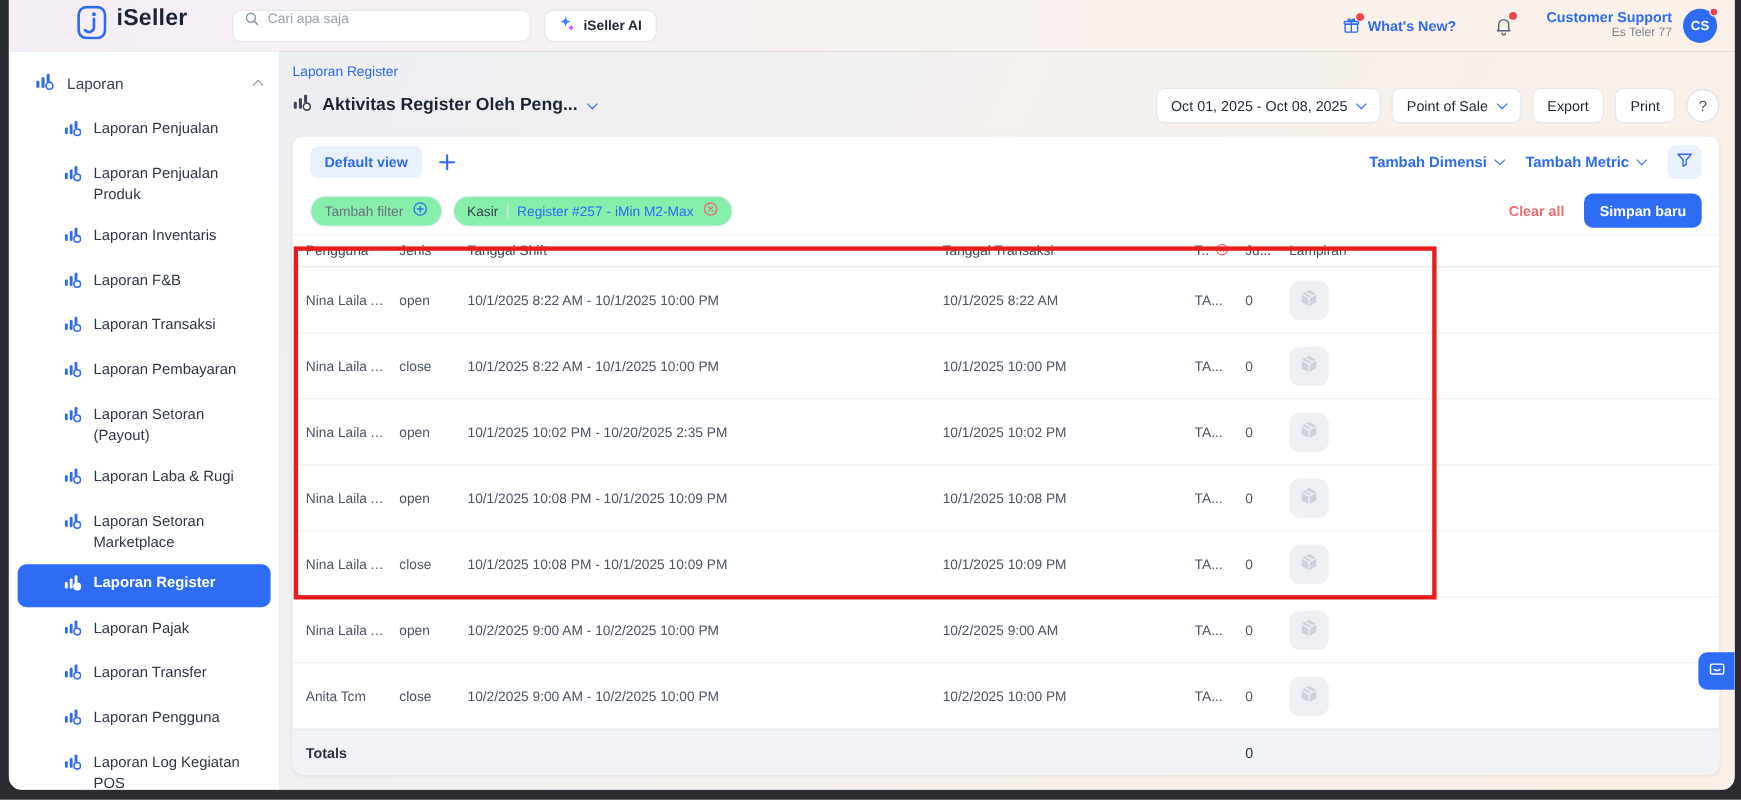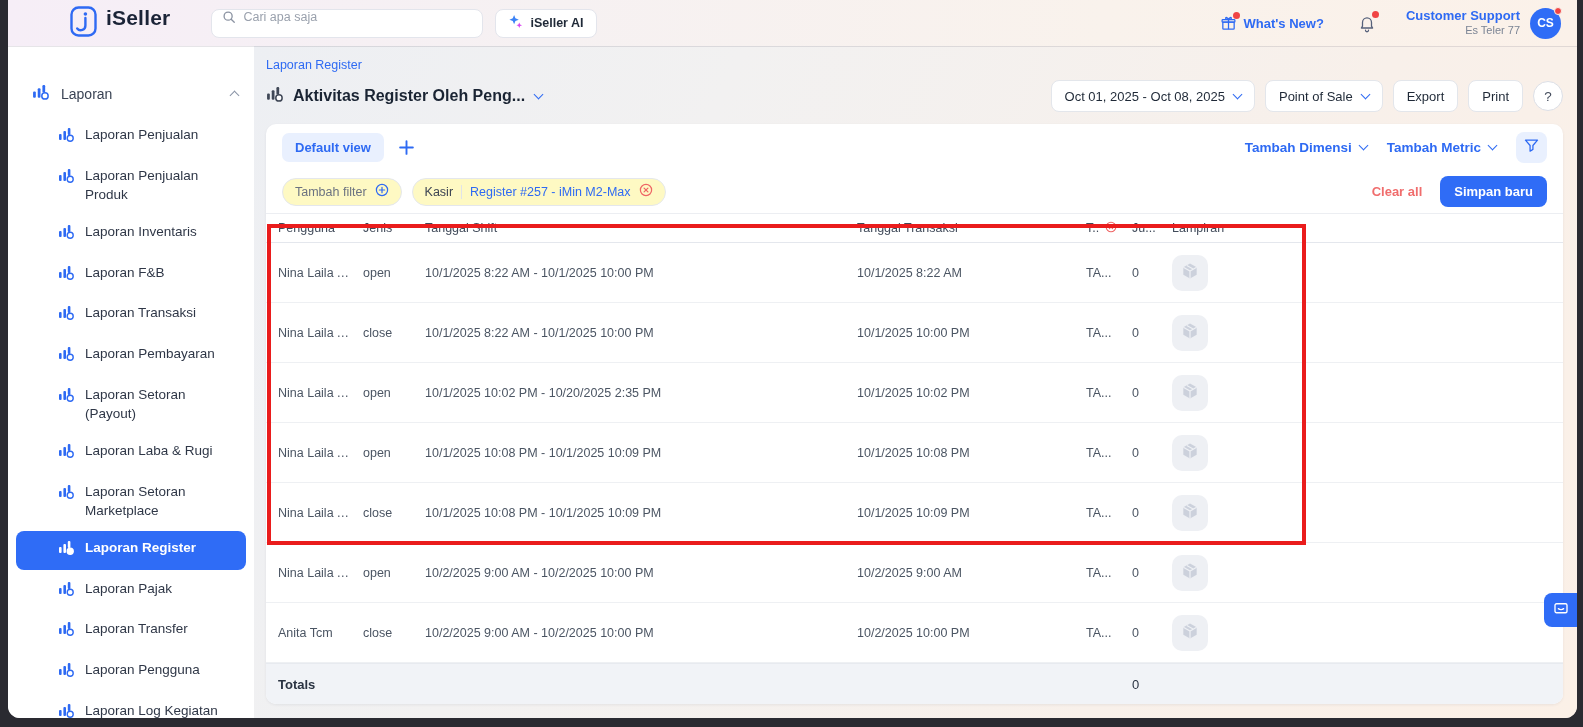--- a/index.html
+++ b/index.html
@@ -50,21 +50,21 @@
   .account { display:flex; align-items:center; gap:10px; margin-left:30px; margin-right:16px; cursor:pointer; }
   .acct-text { text-align:right; line-height:1.25; }
   .acct-name { color:var(--link); font-size:13px; font-weight:700; }
   .acct-store { color:#7b8494; font-size:11px; }
   .avatar { position:relative; width:31px; height:31px; border-radius:50%; background:var(--accent);
     color:#fff; font-size:12px; font-weight:700; display:flex; align-items:center; justify-content:center; }
   .avatar .red-dot { top:-1px; right:-1px; border:1.5px solid #fbf1e9; width:8px; height:8px; }
 
   
   .app-body { flex:1; display:flex; min-height:0; }
-  .sidebar { width:246px; flex:0 0 246px; background:#fff; padding-top:30px; box-shadow:1px 0 0 rgba(30,40,60,.05); overflow:hidden; }
+  .sidebar { width:246px; flex:0 0 246px; background:#fff; padding-top:12px; box-shadow:1px 0 0 rgba(30,40,60,.05); overflow:hidden; }
   .side-section { display:flex; align-items:center; gap:12px; padding:8px 16px 8px 24px; color:#3a4354; font-size:14px; cursor:pointer; }
   .side-section .chev { color:#8a94a6; margin-left:auto; }
   .side-list { margin-top:6px; }
   .side-item {
     display:flex; align-items:flex-start; gap:11px;
     margin:2px 8px; padding:8px 10px 8px 42px;
     border-radius:8px; color:#2f3747; font-size:13.5px; line-height:1.4;
     cursor:pointer;
   }
   .side-item .ico { color:#2e6af3; flex:0 0 16px; margin-top:1px; }
@@ -103,21 +103,21 @@
   .add-view { color:var(--link); cursor:pointer; display:flex; }
   .view-bar .right { margin-left:auto; display:flex; align-items:center; gap:20px; }
   .dim-link { display:flex; align-items:center; gap:8px; color:var(--link); font-size:13.5px; font-weight:600; cursor:pointer; }
   .filter-icon-btn { width:31px; height:31px; border-radius:8px; background:#e9f0fe; border:none;
     display:flex; align-items:center; justify-content:center; color:var(--link); cursor:pointer; }
 
   .filter-bar { height:44px; flex:0 0 44px; display:flex; align-items:center; gap:10px; padding:0 16px;
     border-bottom:1px solid #eceef2; }
   .chip {
     height:28px; display:flex; align-items:center; gap:8px; padding:0 12px;
-    background:#fef9c3; border:1px solid #e4e7ec; border-radius:999px; font-size:12.5px; color:#6b7280; cursor:pointer;
+    background:#86efac; border:1px solid #e4e7ec; border-radius:999px; font-size:12.5px; color:#6b7280; cursor:pointer;
   }
   .chip .key { color:#3c4453; }
   .chip .vsep { width:1px; height:14px; background:#e0e3e9; }
   .chip .val { color:var(--link); }
   .filter-bar .right { margin-left:auto; display:flex; align-items:center; gap:18px; }
   .clear-all { color:#f06d6d; font-size:13px; font-weight:600; cursor:pointer; }
   .save-btn { background:var(--accent); color:#fff; border:none; border-radius:8px; height:31px; padding:0 14px;
     font-size:13px; font-weight:700; cursor:pointer; font-family:inherit; }
 
   

